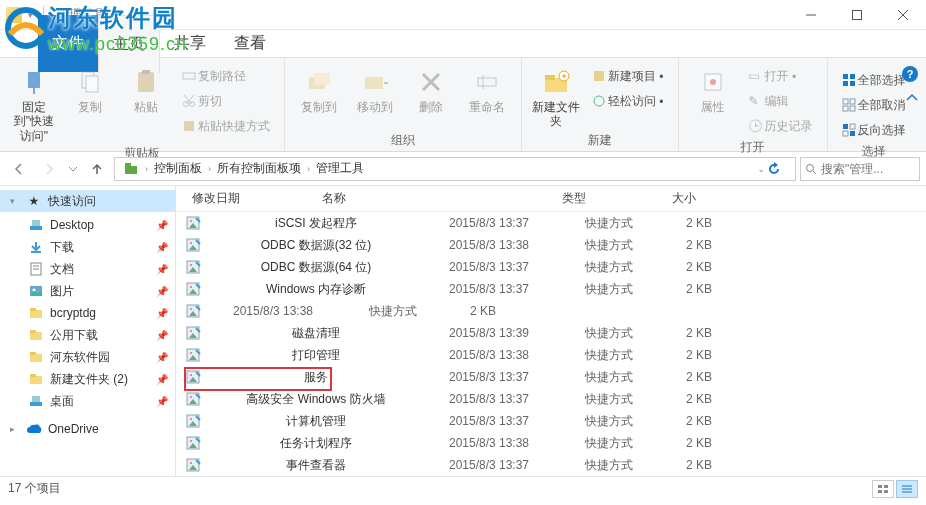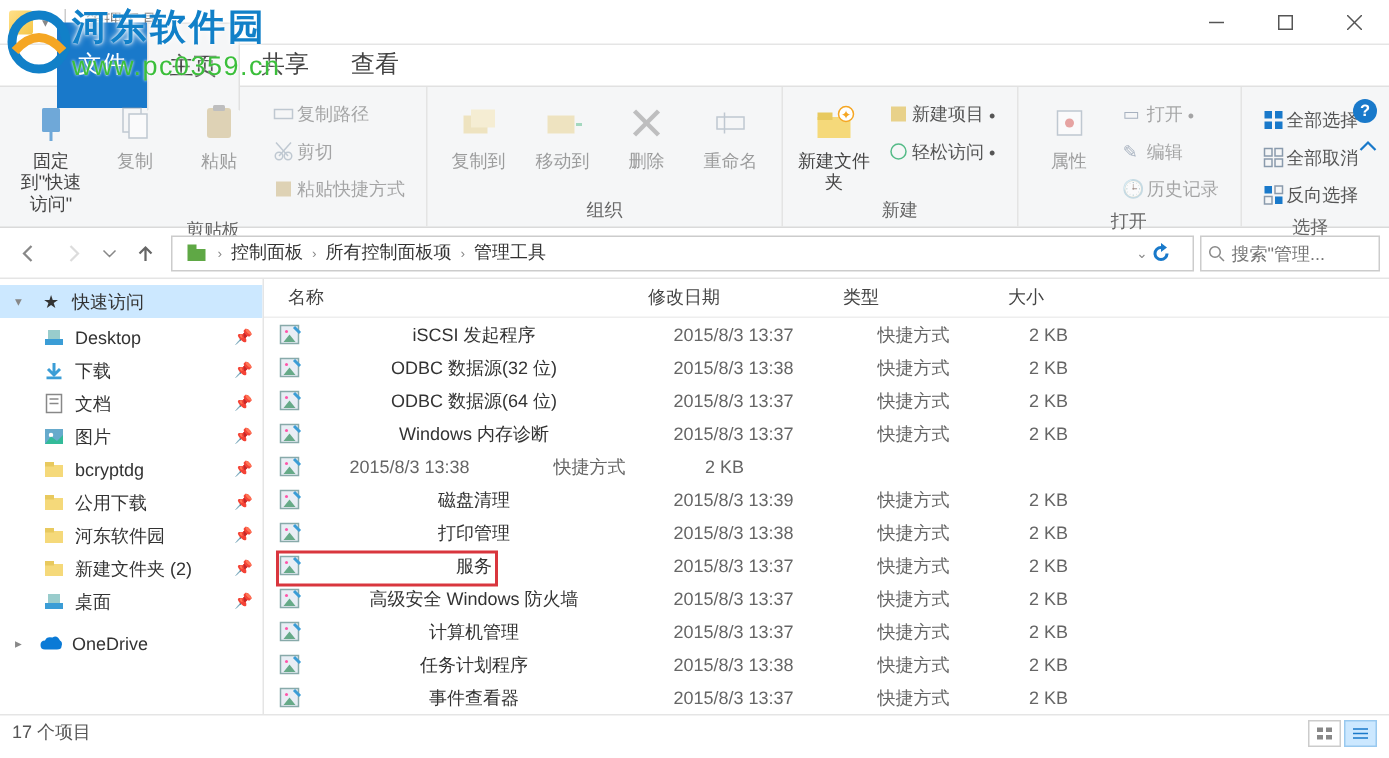--- a/index.html
+++ b/index.html
@@ -493,22 +493,22 @@
           <svg width="16" height="12">
             <path d="M4 10 Q1 10 1 7 Q1 4 4 4 Q5 1 9 2 Q12 0 14 4 Q16 5 15 8 Q15 10 12 10 Z" fill="#0a7ad6"></path>
           </svg>
         </span>
       <span>OneDrive</span>
     </div>
   </div>
 
   <div class="filelist">
     <div class="flhead">
+      <div class="col col-date">修改日期</div>
       <div class="col col-name">名称</div>
-      <div class="col col-date">修改日期</div>
       <div class="col col-type">类型</div>
       <div class="col col-size">大小</div>
     </div>
     <div id="file-rows" style="position:relative;">
         <div class="row">
           <span class="ficn">
             <svg width="16" height="16">
               <rect x="2" y="2" width="12" height="12" fill="#e8eef5" stroke="#8aa"></rect>
               <path d="M4 13 L8 8 L12 13" fill="#6a8"></path>
               <circle cx="6" cy="6" r="1" fill="#f5a"></circle>

